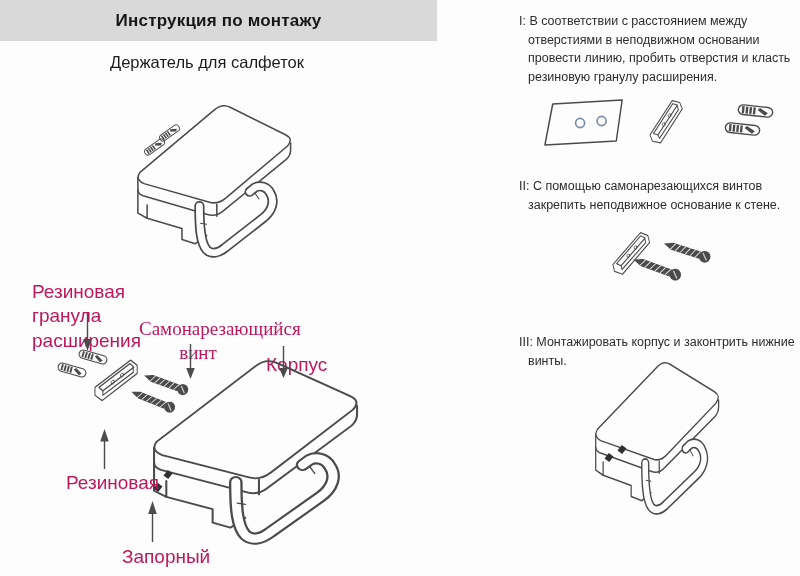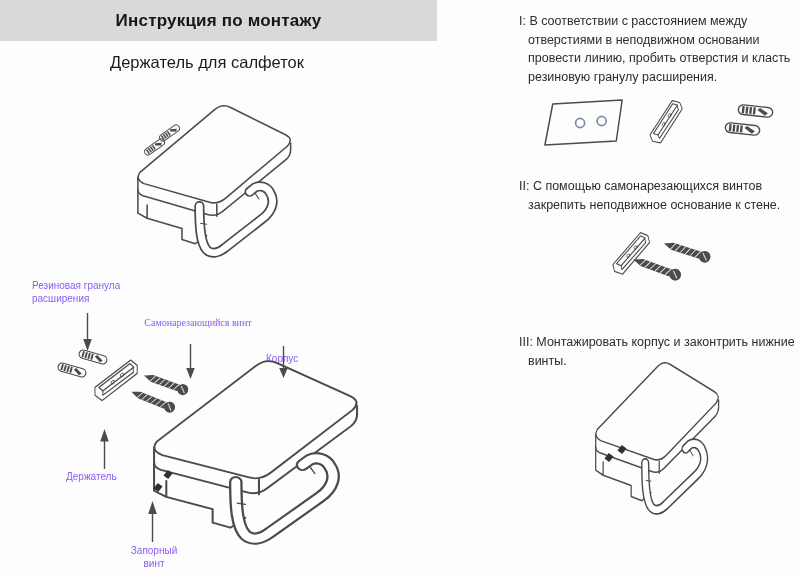--- a/index.html
+++ b/index.html
@@ -4,21 +4,21 @@
 <style>
   html,body{margin:0;padding:0;background:#fff;}
   .page{position:relative;width:800px;height:576px;background:var(--page-bg,#fdfdfd);
         font-family:"Liberation Sans", sans-serif;color:var(--text,#2a2a2a);overflow:hidden;padding-left:36px;}
   .abs{position:absolute;}
   .header-bar{position:absolute;left:0;top:0;width:437px;height:41px;
               background:var(--header-bg,#d9d9d9);display:flex;align-items:center;justify-content:center;}
   .title{font-size:17px;font-weight:600;color:#161616;letter-spacing:.2px;}
   .subtitle{font-size:16.5px;font-weight:400;color:#1c1c1c;}
   .step-text{font-size:12.5px;line-height:1.48;color:#2c2c2c;padding-left:9px;text-indent:-9px;}
-  .lbl{font-size:10px;line-height:1.28;color:#8b5cf6;}
+  .lbl{font-size:19px;line-height:1.28;color:#be185d;}
   .lbl.center{text-align:center;}
   .sq{width:6px;height:7px;background:#303030;}
   
   .ln{fill:none;stroke:var(--line-art,#4b4b4b);stroke-width:1.5;stroke-linejoin:round;stroke-linecap:round;}
   .thin{stroke-width:1;}
   .fillDark{fill:var(--line-art,#4b4b4b);stroke:none;}
   .barOuter{fill:none;stroke:var(--line-art,#4b4b4b);stroke-width:10;stroke-linecap:round;stroke-linejoin:round;}
   .barInner{fill:none;stroke:#ffffff;stroke-width:6.6;stroke-linecap:round;stroke-linejoin:round;}
   .thread{stroke:#ffffff;stroke-width:1.1;fill:none;opacity:.85;}
   .screwHl{stroke:#c9c9c9;stroke-width:1.5;fill:none;}
@@ -124,21 +124,21 @@
     </svg>
   <svg class="part" style="left:141px;top:376px;width:50px;height:15px;transform:rotate(20deg);">
       <use href="#sym-screw" width="100%" height="100%"></use>
     </svg>
   <svg class="part" style="left:128px;top:393px;width:50px;height:15px;transform:rotate(22deg);">
       <use href="#sym-screw" width="100%" height="100%"></use>
     </svg>
   <div class="abs sq" style="left:165px;top:471px;transform:rotate(38deg);"></div>
   <div class="abs sq" style="left:155px;top:484px;transform:rotate(38deg);"></div>
 
-  <div class="abs lbl" style="left:66px;top:471px;width:90px;">Держатель</div>
+  <div class="abs lbl" style="left:66px;top:471px;width:90px;">Резиновая</div>
   <svg class="part" style="left:98px;top:429px;width:13px;height:40px;transform:rotate(180deg);">
       <use href="#sym-arrow-down" width="100%" height="100%"></use>
     </svg>
 
   <div class="abs lbl center" style="left:122px;top:545px;width:64px;">Запорный винт</div>
   <svg class="part" style="left:146px;top:501px;width:13px;height:41px;transform:rotate(180deg);">
       <use href="#sym-arrow-down" width="100%" height="100%"></use>
     </svg>
 
   <div class="abs step-text" style="left:519px;top:12px;width:281px;">I: В соответствии с расстоянием между отверстиями в неподвижном основании провести линию, пробить отверстия и класть резиновую гранулу расширения.</div>

